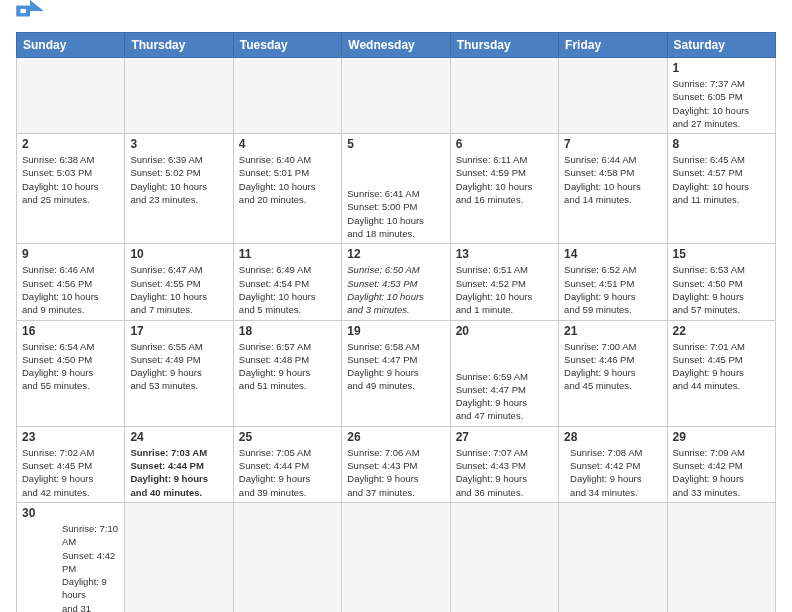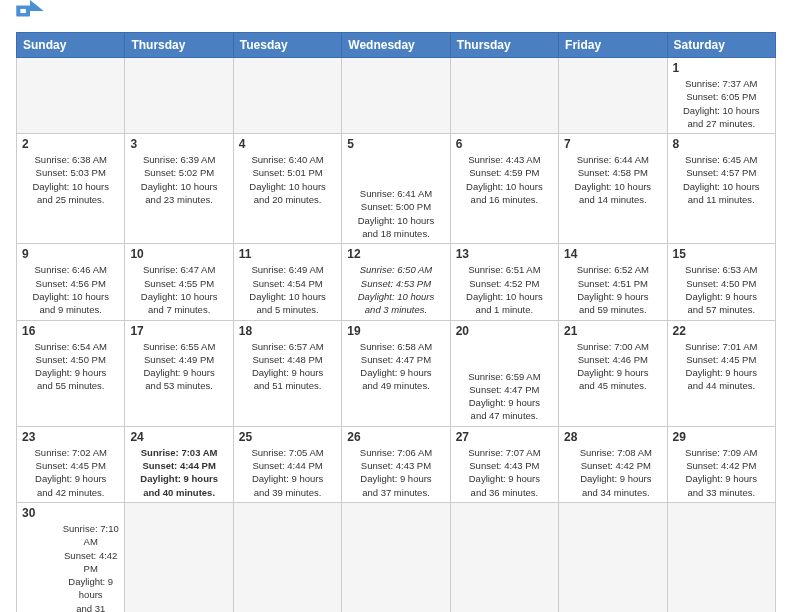--- a/index.html
+++ b/index.html
@@ -88,21 +88,20 @@
       font-size: 12px;
       font-weight: bold;
       color: #333;
       display: block;
       margin-bottom: 2px;
     }
     .day-info {
       font-size: 9.5px;
       color: #333;
       line-height: 1.4;
-      text-align: center;
     }
     .calendar tr td:first-child { }
   </style>
 </head>
 <body>
 
 <div class="page">
   <div class="header">
     <div class="logo">
       <svg class="logo-icon" viewBox="0 0 40 32" xmlns="http://www.w3.org/2000/svg">
@@ -172,21 +171,21 @@
           </td>
           <td>
             <span class="day-number">5</span>
             <div class="day-info" style="white-space: pre-line; margin-top: 36px;">Sunrise: 6:41 AM
 Sunset: 5:00 PM
 Daylight: 10 hours
 and 18 minutes.</div>
           </td>
           <td>
             <span class="day-number">6</span>
-            <div class="day-info" style="white-space: pre-line;">Sunrise: 4:43 AM
+            <div class="day-info" style="white-space: pre-line;">Sunrise: 6:11 AM
 Sunset: 4:59 PM
 Daylight: 10 hours
 and 16 minutes.</div>
           </td>
           <td>
             <span class="day-number">7</span>
             <div class="day-info" style="white-space: pre-line;">Sunrise: 6:44 AM
 Sunset: 4:58 PM
 Daylight: 10 hours
 and 14 minutes.</div>

